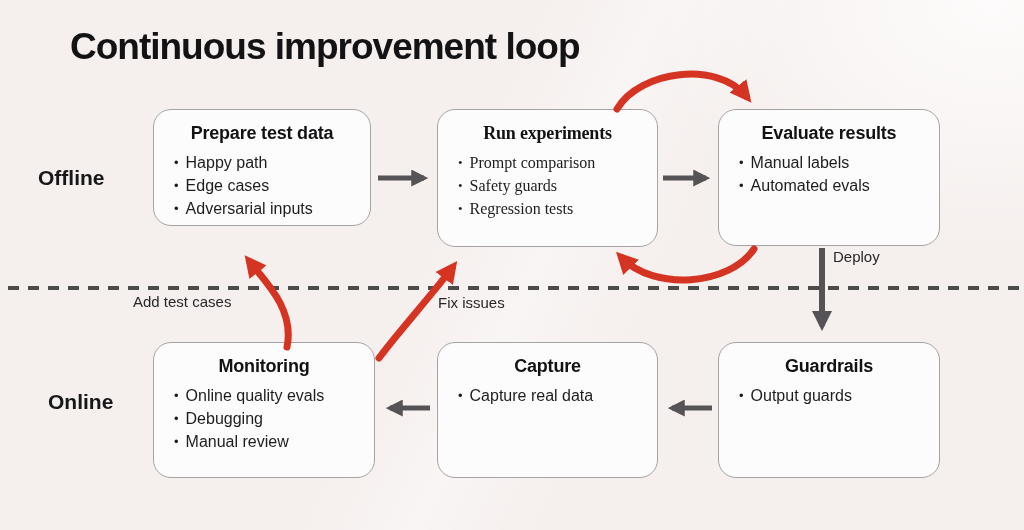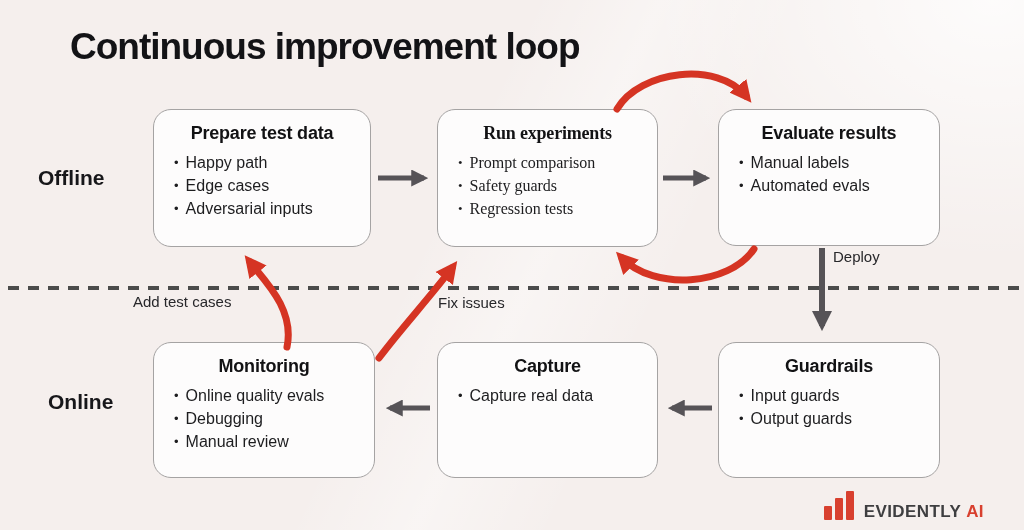--- a/index.html
+++ b/index.html
@@ -48,21 +48,21 @@
     padding:0 8px 0 20px;
     font-size:16px;line-height:1.45;
     color:#1d1d1f;
   }
   .box ul li::before{
     content:"\2022";
     font-size:13px;
     margin-right:7px;
     vertical-align:1px;
   }
-  .box1{left:153px;top:109px;width:218px;height:138px;}
+  .box1{left:153px;top:109px;width:218px;height:117px;}
   .box2{left:437px;top:109px;width:221px;height:138px;font-family:Liberation Serif, serif;}
   .box3{left:718px;top:109px;width:222px;height:137px;}
   .box4{left:153px;top:342px;width:222px;height:136px;}
   .box5{left:437px;top:342px;width:221px;height:136px;}
   .box6{left:718px;top:342px;width:222px;height:136px;}
 
   .arrows{
     position:absolute;left:0;top:0;z-index:3;
     pointer-events:none;
   }
@@ -128,21 +128,20 @@
   </div>
   <div class="box box5">
     <div class="box-title">Capture</div>
     <ul>
         <li>Capture real data</li>
       </ul>
   </div>
   <div class="box box6">
     <div class="box-title">Guardrails</div>
     <ul>
-        <li>Input guards</li>
         <li>Output guards</li>
       </ul>
   </div>
 
   <svg class="arrows" width="1024" height="530" viewBox="0 0 1024 530" aria-hidden="true">
     <defs>
       <marker id="ag" viewBox="0 0 10 10" refX="7.5" refY="5" markerWidth="3.4" markerHeight="3.4" orient="auto-start-reverse">
         <path d="M0 0 L10 5 L0 10 Z" fill="#565357"></path>
       </marker>
       <marker id="ar" viewBox="0 0 10 10" refX="6" refY="5" markerWidth="3.1" markerHeight="3.4" orient="auto">
@@ -161,24 +160,14 @@
     <path d="M617 109 C640 70 718 61 746 96" fill="none" stroke="#d53423" stroke-width="7" stroke-linecap="round" marker-end="url(#ar)"></path>
     <path d="M754 249 C729 286 654 291 622 258" fill="none" stroke="#d53423" stroke-width="7" stroke-linecap="round" marker-end="url(#ar)"></path>
     <path d="M287 347 C295 309 264 280 250 262" fill="none" stroke="#d53423" stroke-width="7" stroke-linecap="round" marker-end="url(#ar)"></path>
     <path d="M379 358 C399 331 431 296 452 268" fill="none" stroke="#d53423" stroke-width="7" stroke-linecap="round" marker-end="url(#ar)"></path>
   </svg>
 
   <div class="arrow-label lbl-add">Add test cases</div>
   <div class="arrow-label lbl-fix">Fix issues</div>
   <div class="arrow-label lbl-deploy">Deploy</div>
 
-  <div class="logo">
-    <svg width="32" height="31" viewBox="0 0 32 31" aria-hidden="true">
-      <rect x="0" y="16" width="8" height="14" rx="1" fill="#d8402f"></rect>
-      <rect x="11" y="8" width="8" height="22" rx="1" fill="#d8402f"></rect>
-      <rect x="22" y="1" width="8" height="29" rx="1" fill="#d8402f"></rect>
-    </svg>
-    <div class="logo-text">
-      <span>EVIDENTLY</span><span class="logo-ai">AI</span>
-    </div>
-  </div>
 
 </div>
 
 </body></html>

